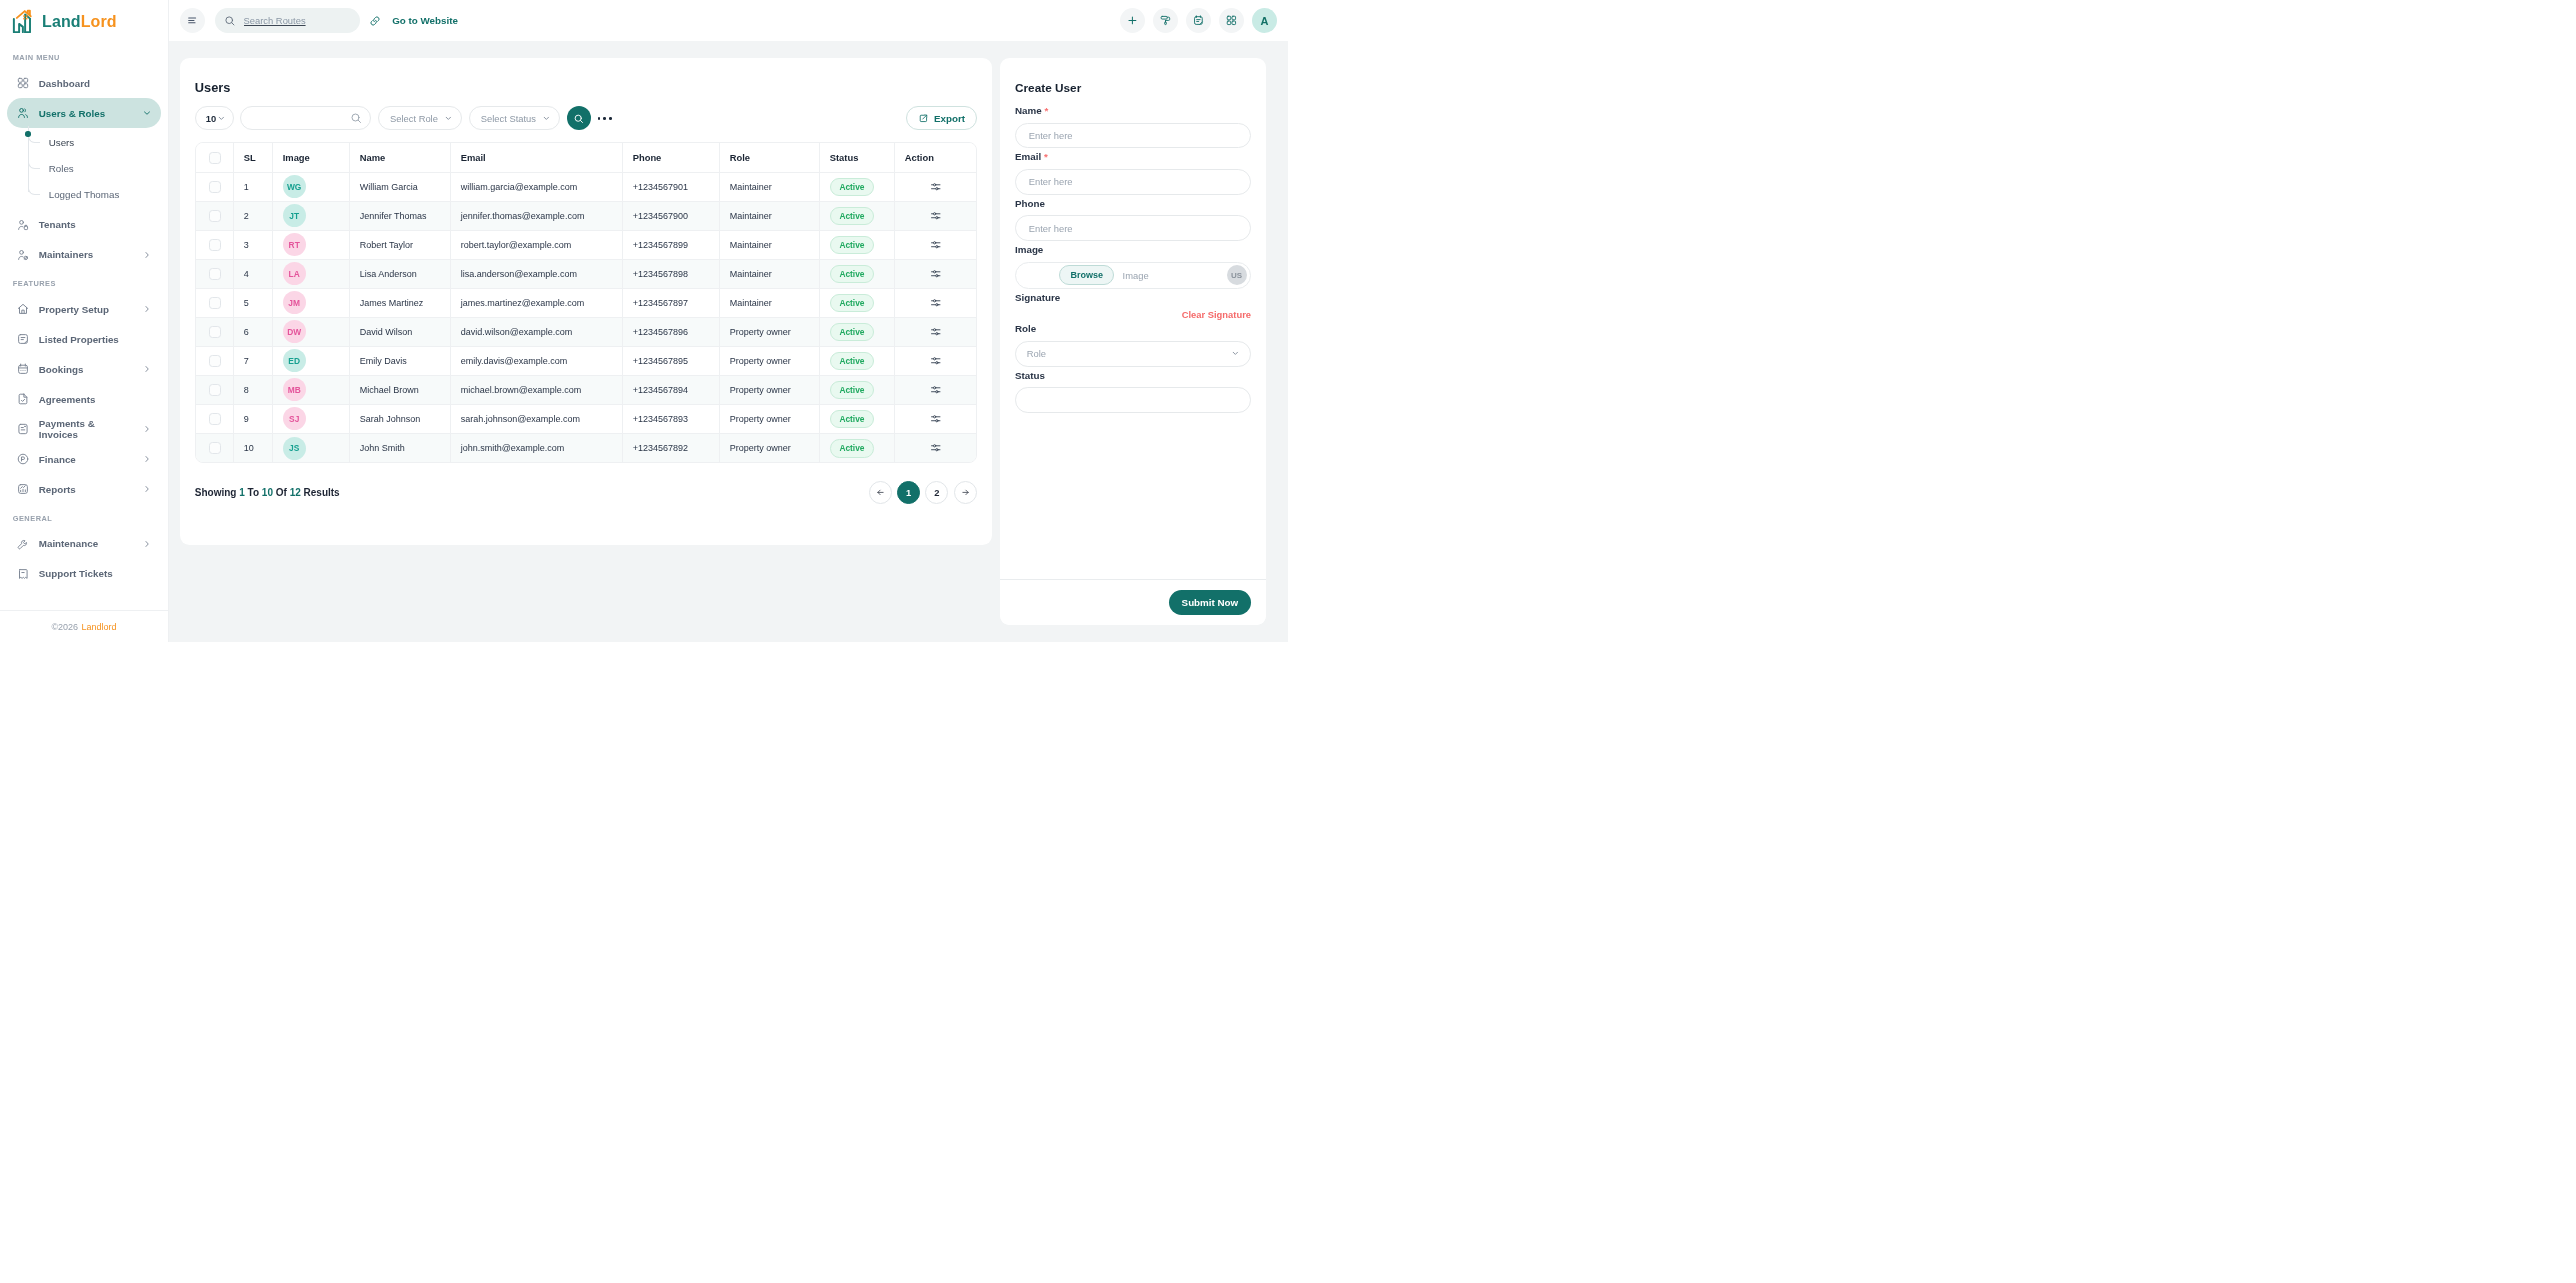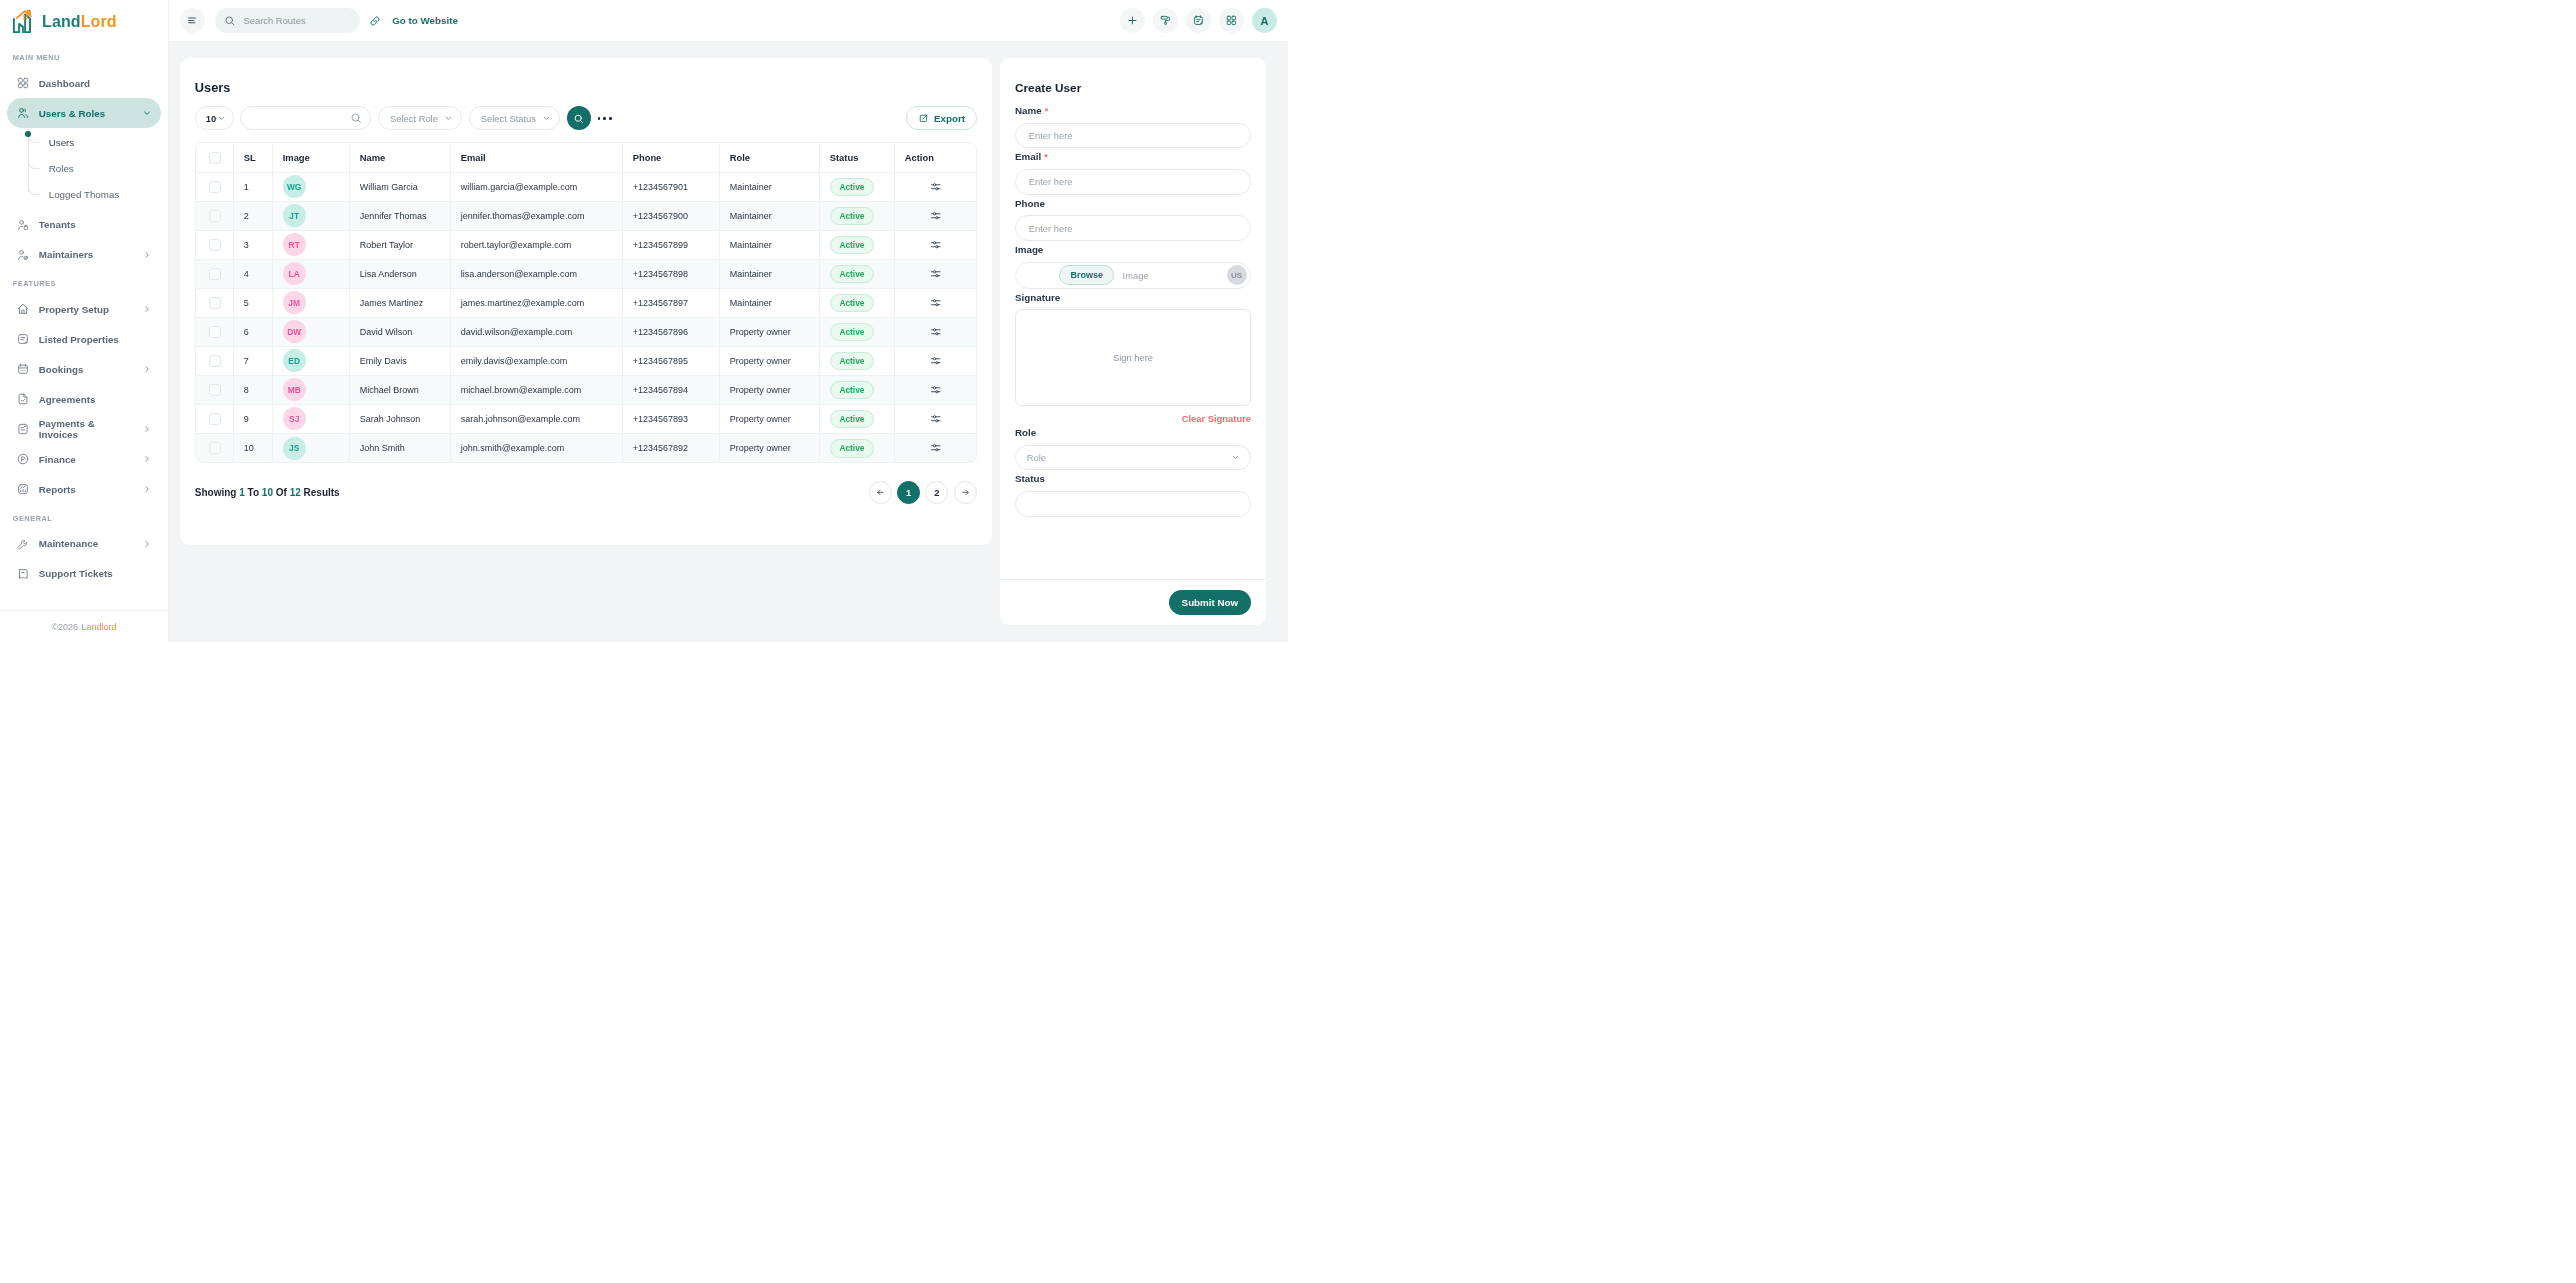--- a/index.html
+++ b/index.html
@@ -36,21 +36,21 @@
   .nav-subitem.active::after{content:"";position:absolute;left:-2.4px;top:calc(50% - 10.8px);width:5.4px;height:5.4px;border-radius:50%;background:var(--primary);}
   .side-foot{flex:none;height:32px;border-top:0.7px solid var(--line);display:flex;align-items:center;justify-content:center;gap:3.4px;font-size:9px;color:var(--label-gray);}
   .side-foot .brand2{color:var(--orange);}
 
   
   .topbar{position:absolute;left:169px;top:0;right:0;height:41px;background:#fff;display:flex;align-items:center;padding:0 10.8px;gap:9.4px;}
   .round-btn{width:25.6px;height:25.6px;border-radius:50%;background:#f3f5f6;display:flex;align-items:center;justify-content:center;color:#49566a;cursor:pointer;flex:none;}
   .round-btn .ico{width:12.8px;height:12.8px;}
   .search-pill{width:145px;height:25.6px;border-radius:12.8px;background:#edf2f2;display:flex;align-items:center;gap:6px;padding:0 9.4px;}
   .search-pill .ico{width:11.4px;height:11.4px;color:#5f6b79;flex:none;}
-  .search-pill input{border:0;outline:0;background:transparent;font-family:inherit;font-size:9.4px;color:#3c4653;width:100%;}
+  .search-pill input{border:0;outline:0;background:transparent;font-family:inherit;font-size:9.4px;color:#3c4653;width:100%;text-decoration:underline;}
   .search-pill input::placeholder{color:#8a97a5;}
   .weblink{display:flex;align-items:center;gap:11px;color:var(--primary);font-size:9.8px;font-weight:600;cursor:pointer;}
   .weblink .ico{width:12px;height:12px;}
   .topbar-right{margin-left:auto;display:flex;align-items:center;gap:7.4px;}
   .topbar-right .round-btn{color:var(--primary);}
   .avatar-top{width:25.6px;height:25.6px;border-radius:50%;background:#c9ebe5;color:#117065;font-weight:700;font-size:11px;display:flex;align-items:center;justify-content:center;cursor:pointer;}
 
   
   .content{position:absolute;left:169px;top:41px;right:0;bottom:0;background:var(--content-bg);}
   .users-card{position:absolute;left:10.8px;top:17px;width:812px;height:487px;background:#fff;border-radius:9.4px;padding:13.5px 15px;}
@@ -765,23 +765,20 @@
         </div>
 
       <div class="f-label">Image</div>
       <div class="img-input">
         <span class="browse-chip">Browse</span>
         <span class="img-ph">Image</span>
         <span class="us-badge">US</span>
       </div>
 
       <div class="f-label">Signature</div>
-      <div class="sig-box">
-          <span>Sign here</span>
-        </div>
       <div class="clear-sig">Clear Signature</div>
 
       <div class="f-label">Role</div>
       <div class="sel-input">
         <span>Role</span>
         <span class="ico">
             <svg viewBox="0 0 24 24" fill="none" stroke="currentColor" stroke-width="2.4" stroke-linecap="round" stroke-linejoin="round">
               <path d="M6 9l6 6 6-6"></path>
             </svg>
           </span>

